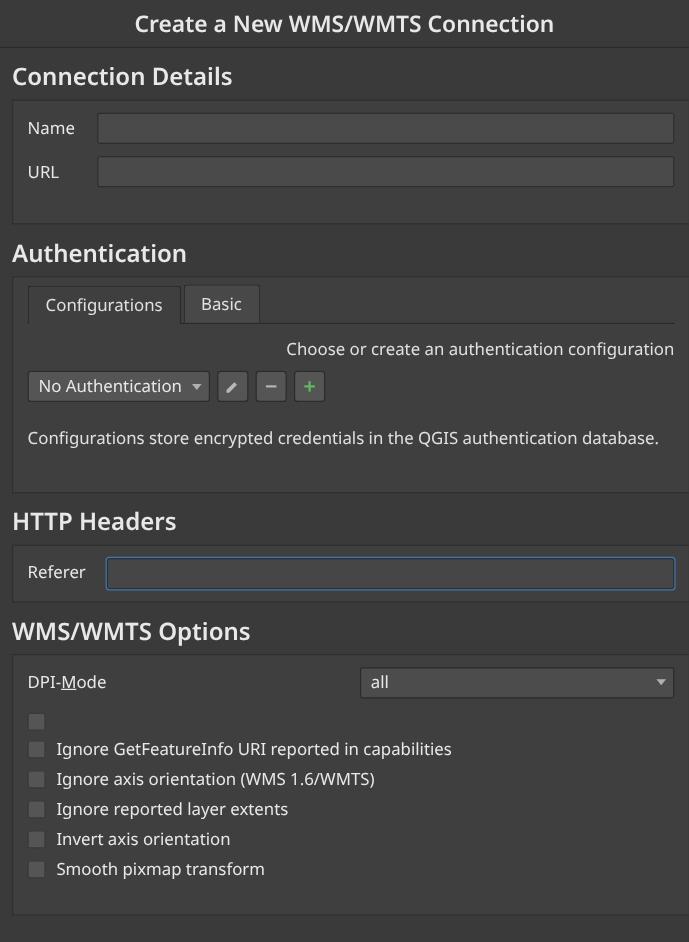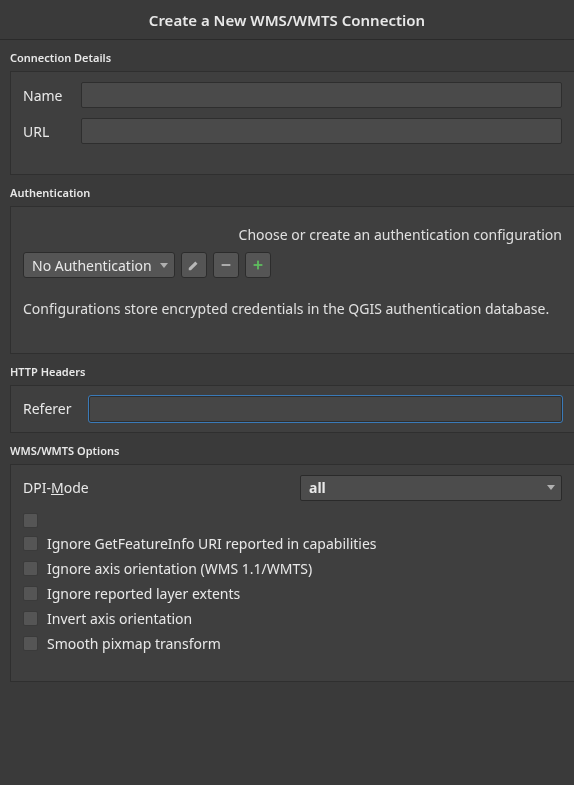--- a/index.html
+++ b/index.html
@@ -12,29 +12,29 @@
     height: 785px;
     overflow: hidden;
   }
   .titlebar {
     background: #3a3a3a;
     height: 40px;
     display: flex;
     align-items: center;
     justify-content: center;
     font-weight: 600;
-    font-size: 15px;
+    font-size: 19px;
     border-bottom: 1px solid #2a2a2a;
   }
   .content {
     padding: 0;
   }
   .section-header {
     font-weight: 600;
-    font-size: 11px;
+    font-size: 20px;
     padding: 10px 10px 6px 10px;
     color: #e8e8e8;
   }
   .groupbox {
     border: 1px solid #2f2f2f;
     border-right: none;
     margin: 0 0 0 10px;
     padding: 10px 12px;
     background: #3f3f3f;
   }
@@ -159,21 +159,20 @@
     width: 262px;
     height: 26px;
     background: #4c4c4c;
     border: 1px solid #2a2a2a;
     border-radius: 2px;
     display: flex;
     align-items: center;
     padding: 0 6px 0 8px;
     cursor: pointer;
     color: #e8e8e8;
-    font-weight: bold;
   }
   .dpi-combo .chevron {
     margin-left: auto;
     width: 0; height: 0;
     border-left: 4px solid transparent;
     border-right: 4px solid transparent;
     border-top: 5px solid #b0b0b0;
   }
   .check-row {
     display: flex;
@@ -210,20 +209,24 @@
       <input class="textfield" value="" style="">
     </div>
     <div class="form-row" style="margin-bottom:16px">
       <div class="label">URL</div>
       <input class="textfield" value="" style="">
     </div>
   </div>
 
   <div class="section-header">Authentication</div>
   <div class="groupbox" style="padding-top:6px;padding-bottom:34px">
+    <div class="tab-strip">
+      <div class="tab active">Configurations</div>
+      <div class="tab">Basic</div>
+    </div>
     <div class="tab-body">
       <div class="auth-desc">Choose or create an authentication configuration</div>
       <div class="auth-row">
         <div class="combo">
           <span>No Authentication</span>
           <span class="chevron"></span>
         </div>
         <div class="iconbtn">
           <svg width="14" height="14" viewBox="0 0 16 16">
             <path d="M2 11.5 L9.5 4 L12 6.5 L4.5 14 L2 14 Z" fill="#b8b8b8"></path>
@@ -267,21 +270,21 @@
 
     <div class="check-row">
       <div class="checkbox"></div>
     </div>
     <div class="check-row">
       <div class="checkbox"></div>
       <div class="check-label">Ignore GetFeatureInfo URI reported in capabilities</div>
     </div>
     <div class="check-row">
       <div class="checkbox"></div>
-      <div class="check-label">Ignore axis orientation (WMS 1.1/WMTS)</div>
+      <div class="check-label">Ignore axis orientation (WMS 1.6/WMTS)</div>
     </div>
     <div class="check-row">
       <div class="checkbox"></div>
       <div class="check-label">Ignore reported layer extents</div>
     </div>
     <div class="check-row">
       <div class="checkbox"></div>
       <div class="check-label">Invert axis orientation</div>
     </div>
     <div class="check-row">

